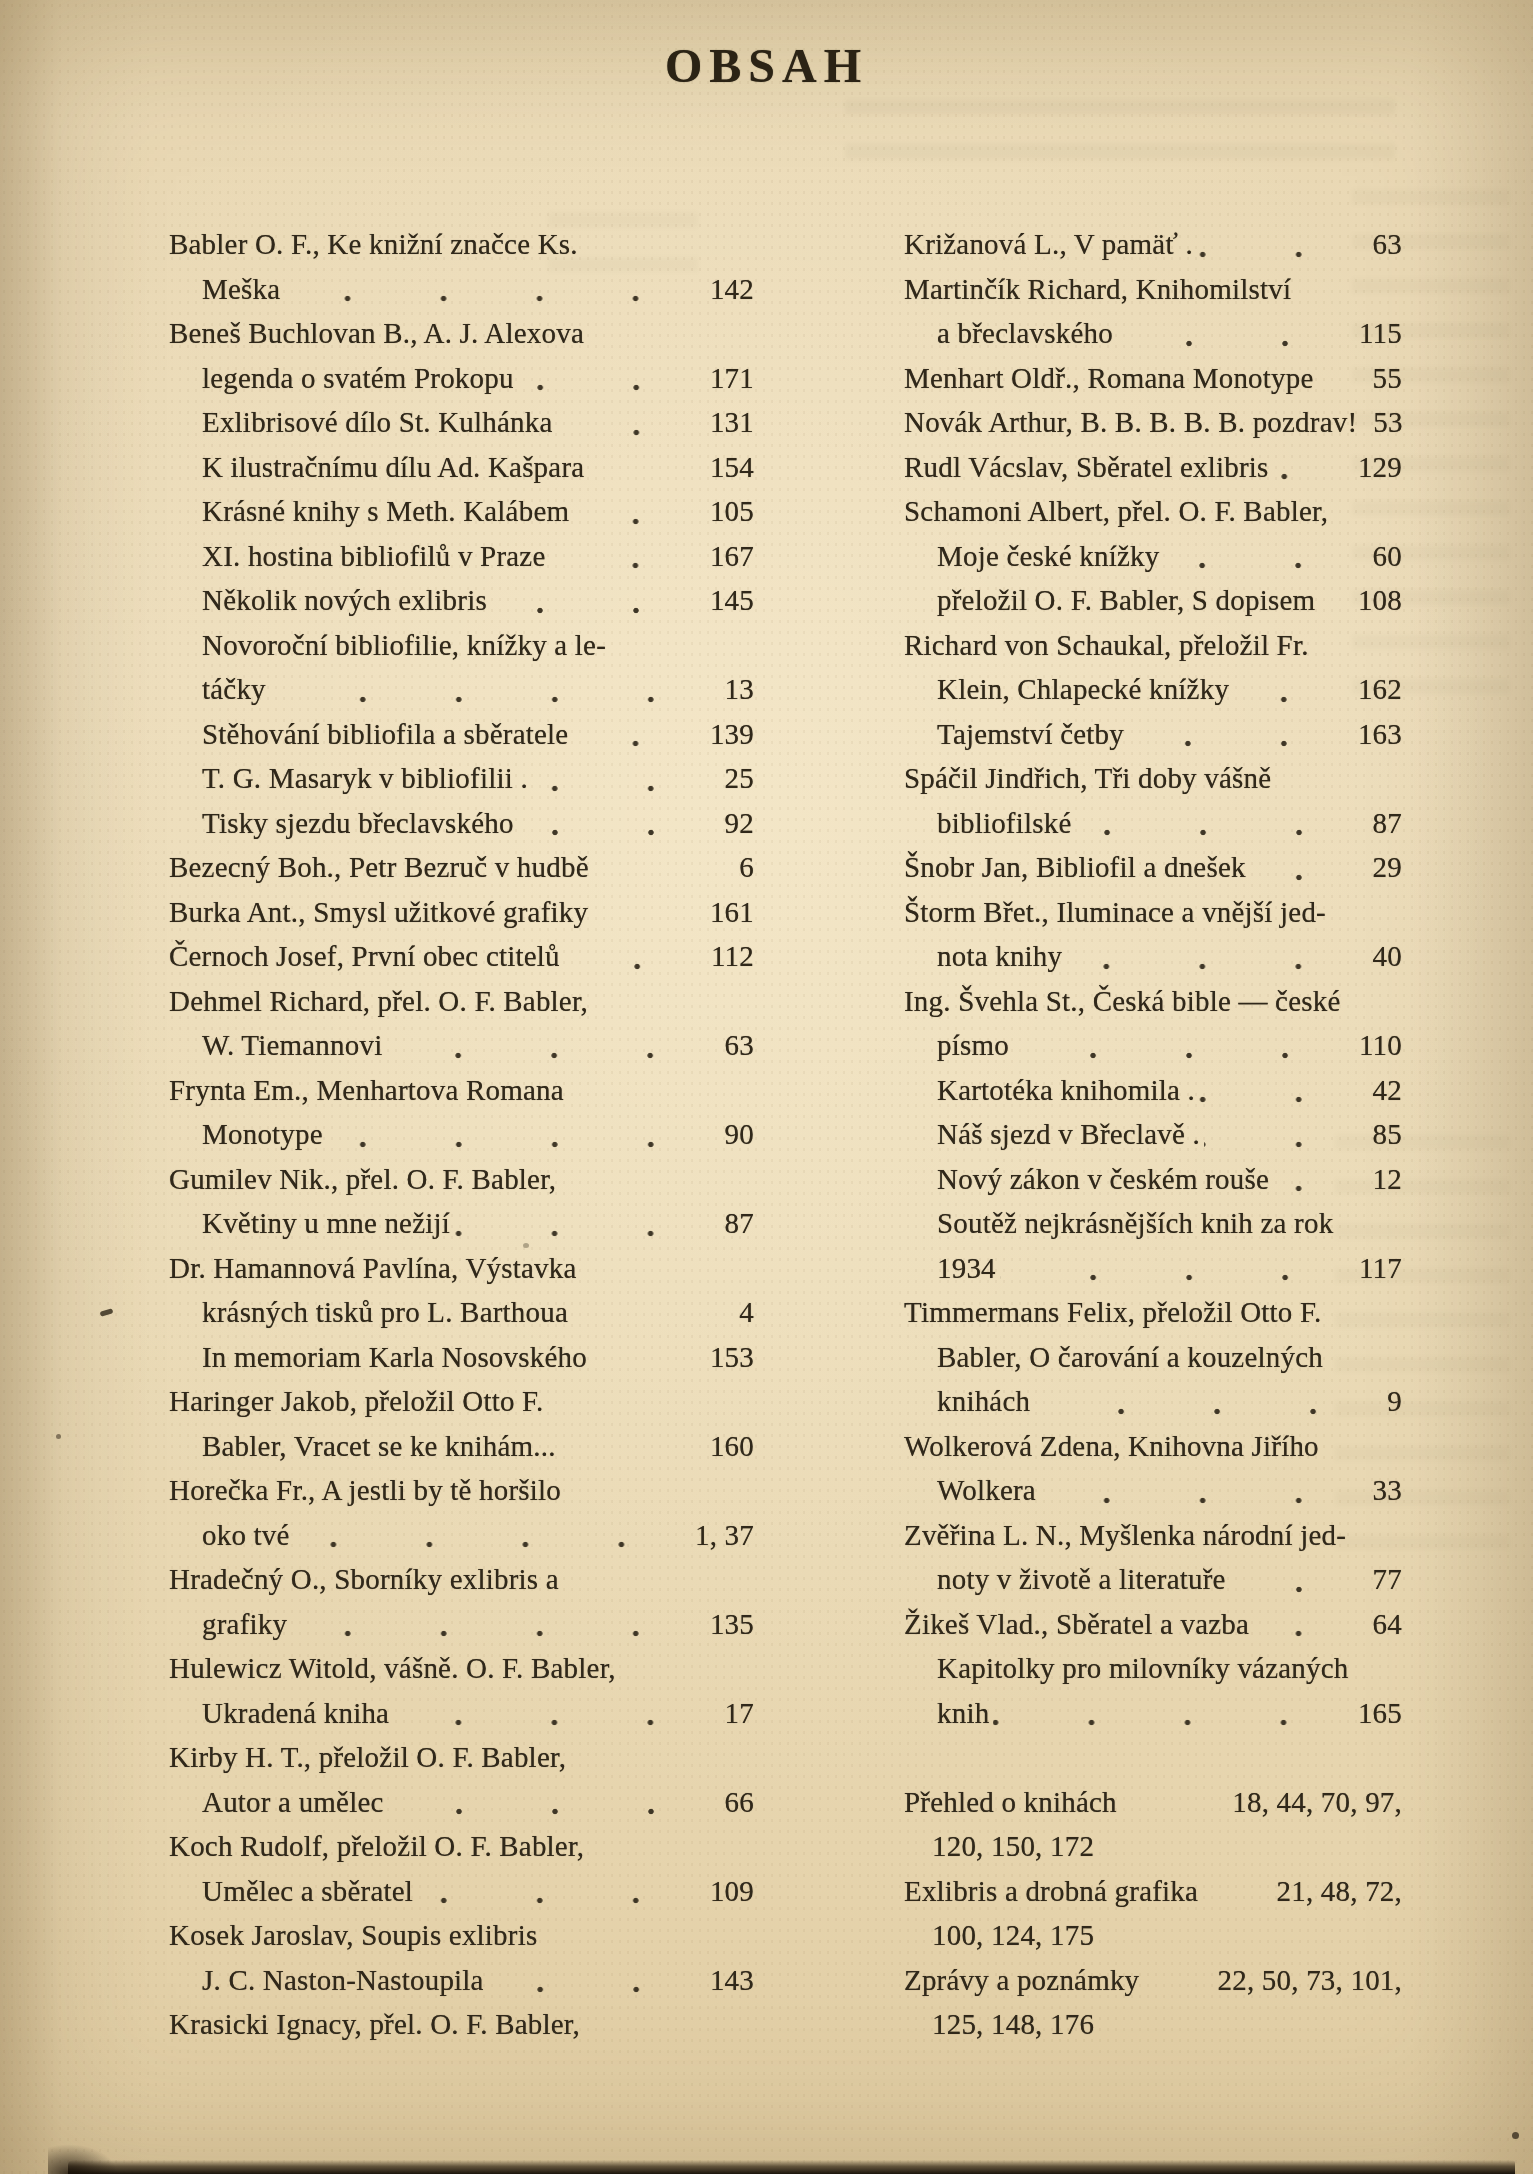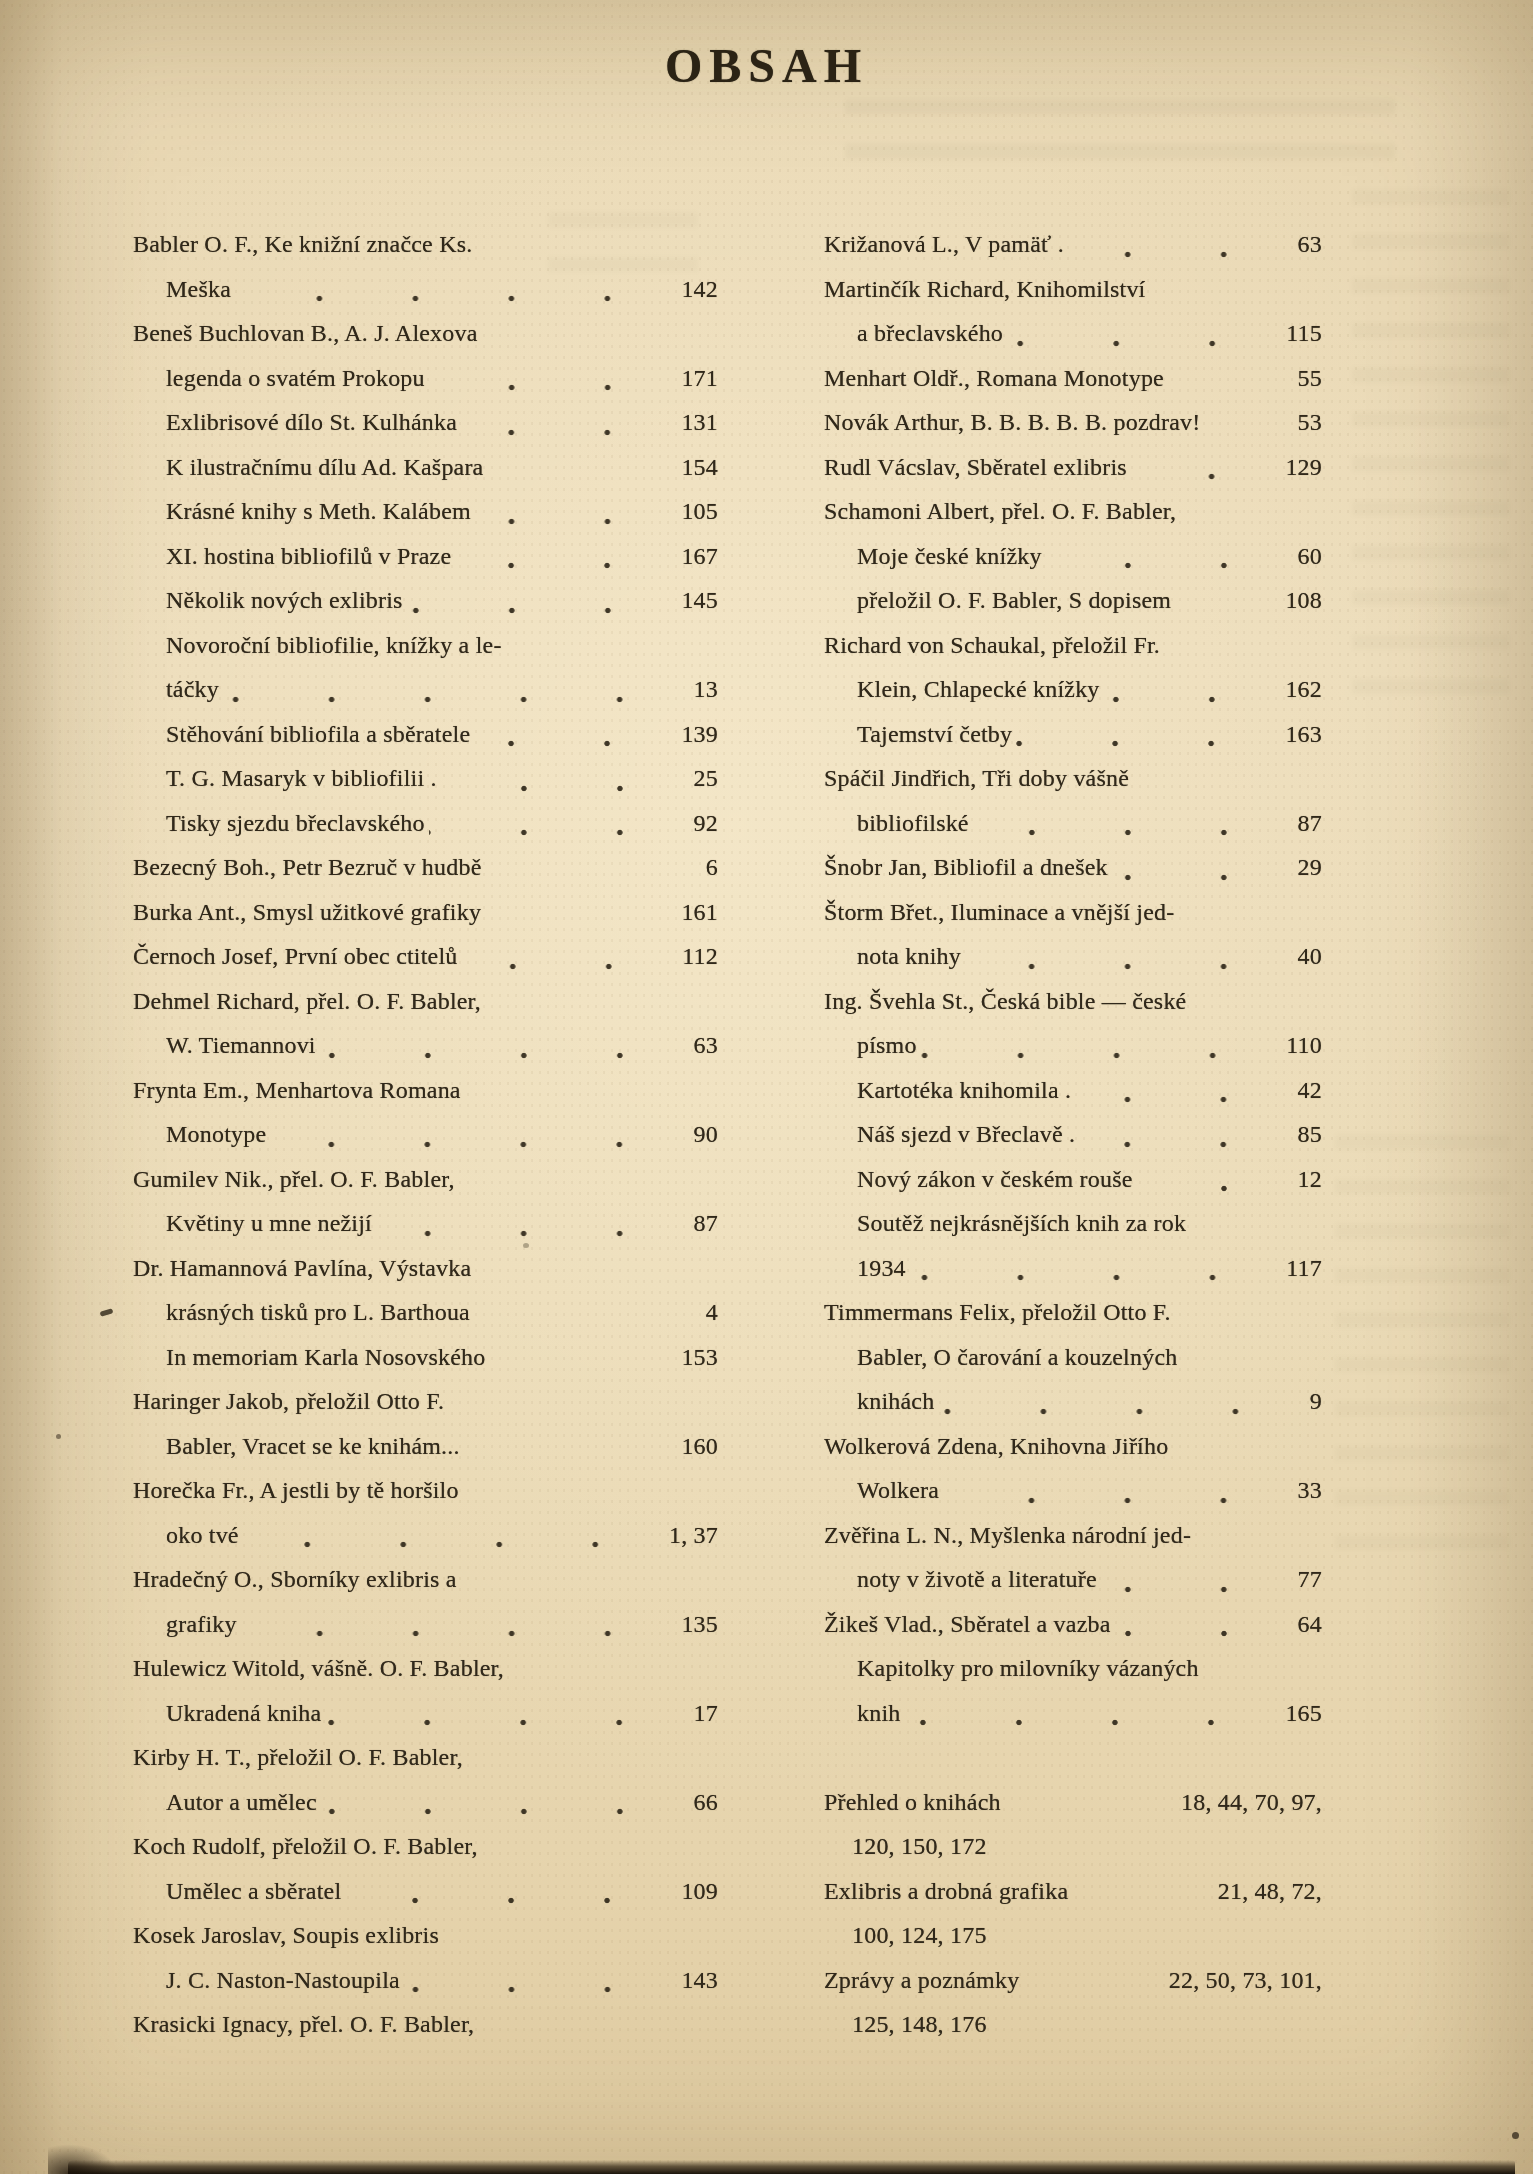--- a/index.html
+++ b/index.html
@@ -39,26 +39,27 @@
     font-size: 48px;
     font-weight: 700;
     letter-spacing: 7px;
     color: #2b2315;
     text-shadow: 0 0 1px rgba(43,35,21,0.65);
   }
 
   .col {
     position: absolute;
     top: 222px;
-    font-size: 24px;
+    font-size: 29px;
     letter-spacing: 0.2px;
     text-shadow: 0 0 0.7px rgba(48,40,26,0.72);
+    margin-left: 36px;
   }
   .col-left  { left: 133px; width: 585px; }
-  .col-right { left: 824px; width: 498px; }
+  .col-right { left: 868px; width: 498px; }
 
   .line {
     display: flex;
     height: 44.5px;
     line-height: 44.5px;
     white-space: nowrap;
   }
   .line.ind1 { padding-left: 33px; }
   .line.ind2 { padding-left: 28px; }
   .t { flex: 0 0 auto; }

